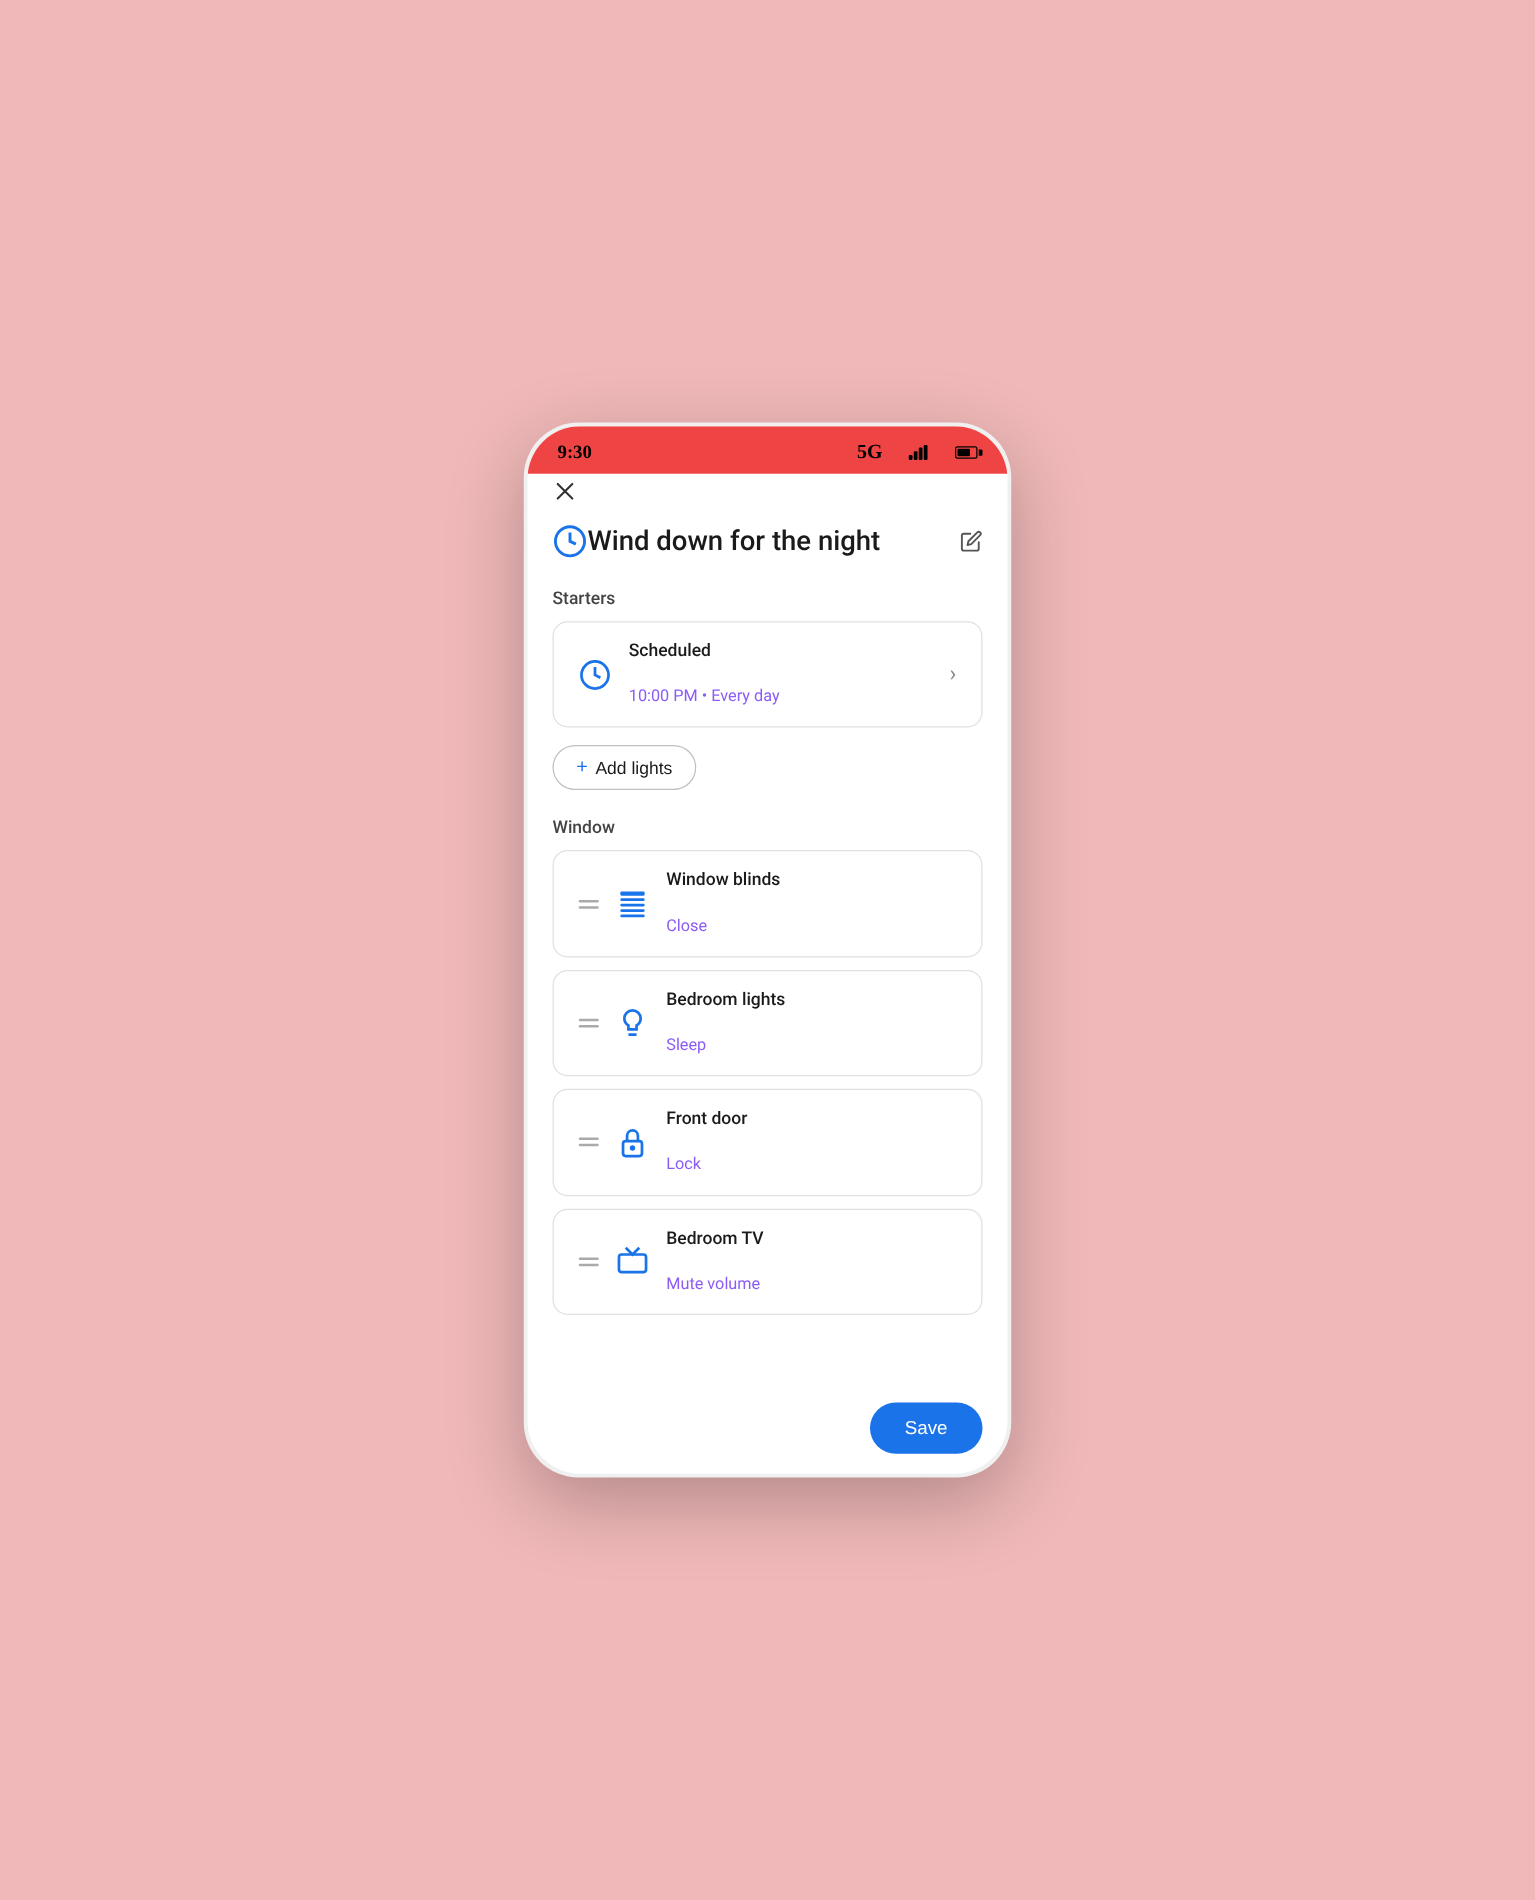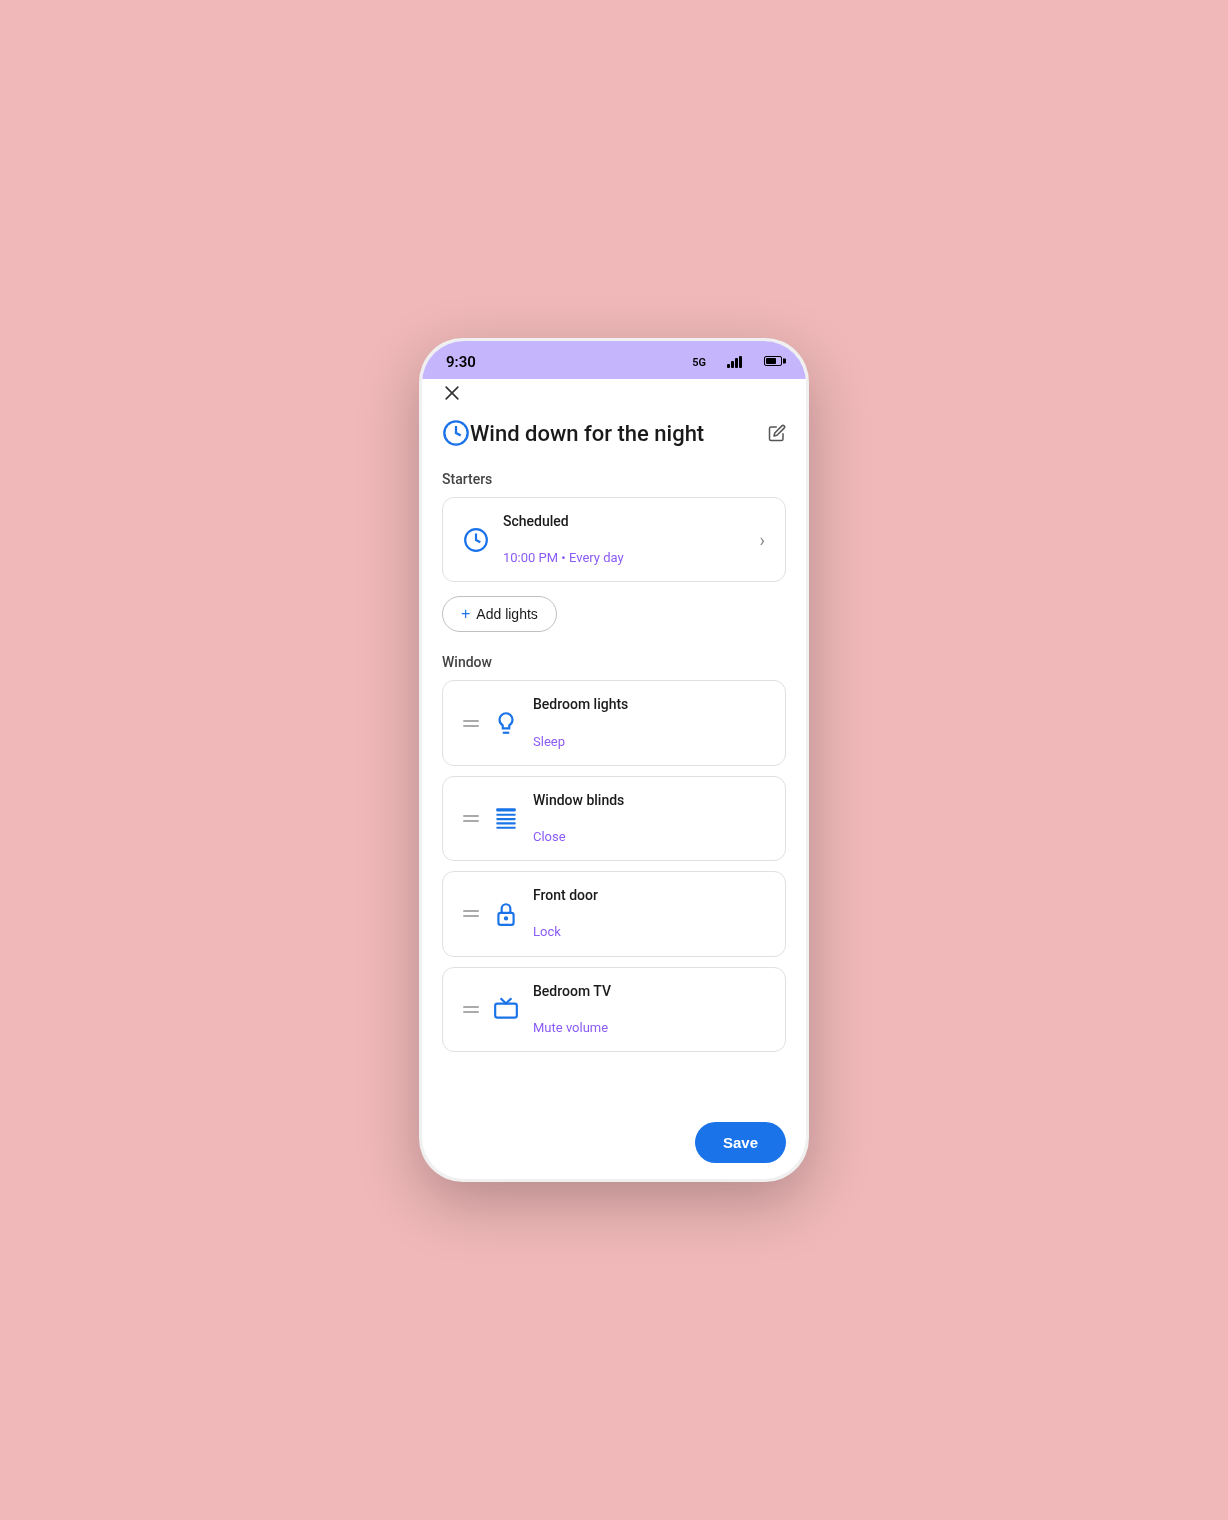--- a/index.html
+++ b/index.html
@@ -29,34 +29,35 @@
       min-height: 838px;
       display: flex;
       flex-direction: column;
     }
 
     .status-bar {
       display: flex;
       justify-content: space-between;
       align-items: center;
       padding: 12px 24px 8px 24px;
-      background: #c4b5fd;
+      background: #ef4444;
+      font-family: Liberation Serif, serif;
     }
 
     .status-time {
       font-size: 15px;
       font-weight: 600;
       color: #000;
     }
 
     .status-icons {
       display: flex;
-      align-items: flex-start;
+      align-items: center;
       gap: 19px;
-      font-size: 11px;
+      font-size: 16px;
       font-weight: 600;
       color: #000;
     }
 
     .signal-bars {
       display: inline-flex;
       align-items: flex-end;
       gap: 1px;
       height: 12px;
       margin-left: 2px;
@@ -241,21 +242,21 @@
       padding: 8px 20px 16px 20px;
     }
 
     .save-button {
       background: #1a73e8;
       color: #fff;
       border: none;
       border-radius: 24px;
       padding: 12px 28px;
       font-size: 15px;
-      font-weight: 700;
+      font-weight: 400;
       cursor: pointer;
     }
   </style>
 </head>
 <body>
 
 <div class="phone-frame">
   <div class="phone-screen">
 
     <div class="status-bar">
@@ -319,48 +320,48 @@
 
       
       <div class="actions-section">
         <div class="section-label">Window</div>
 
         <div class="card">
           <div class="drag-handle">
             <span></span>
               <span></span>
           </div>
-          <svg class="card-icon" viewBox="0 0 24 24" fill="none" stroke="#1a73e8" stroke-width="2">
-            <path d="M9 21h6"></path>
-            <path d="M12 3a6 6 0 0 1 6 6c0 2.2-1.2 4.1-3 5.2V17H9v-2.8C7.2 13.1 6 11.2 6 9a6 6 0 0 1 6-6z"></path>
-          </svg>
-          <div class="card-text">
-            <div class="card-title">Bedroom lights</div>
-            <div class="card-subtitle">Sleep</div>
-          </div>
-        </div>
-
-        <div class="card">
-          <div class="drag-handle">
-            <span></span>
-              <span></span>
-          </div>
           <svg class="card-icon" viewBox="0 0 24 24" fill="#1a73e8">
             <rect x="3" y="3" width="18" height="3" rx="1"></rect>
             <rect x="3" y="8" width="18" height="2" rx="1"></rect>
             <rect x="3" y="12" width="18" height="2" rx="1"></rect>
             <rect x="3" y="16" width="18" height="2" rx="1"></rect>
             <rect x="3" y="20" width="18" height="2" rx="1"></rect>
           </svg>
           <div class="card-text">
             <div class="card-title">Window blinds</div>
             <div class="card-subtitle">Close</div>
           </div>
         </div>
 
+        <div class="card">
+          <div class="drag-handle">
+            <span></span>
+              <span></span>
+          </div>
+          <svg class="card-icon" viewBox="0 0 24 24" fill="none" stroke="#1a73e8" stroke-width="2">
+            <path d="M9 21h6"></path>
+            <path d="M12 3a6 6 0 0 1 6 6c0 2.2-1.2 4.1-3 5.2V17H9v-2.8C7.2 13.1 6 11.2 6 9a6 6 0 0 1 6-6z"></path>
+          </svg>
+          <div class="card-text">
+            <div class="card-title">Bedroom lights</div>
+            <div class="card-subtitle">Sleep</div>
+          </div>
+        </div>
+
 
         <div class="card">
           <div class="drag-handle">
             <span></span>
               <span></span>
           </div>
           <svg class="card-icon" viewBox="0 0 24 24" fill="none" stroke="#1a73e8" stroke-width="2">
             <rect x="5" y="11" width="14" height="11" rx="2"></rect>
             <path d="M8 11V7a4 4 0 0 1 8 0v4"></path>
             <circle cx="12" cy="16" r="1" fill="#1a73e8"></circle>

